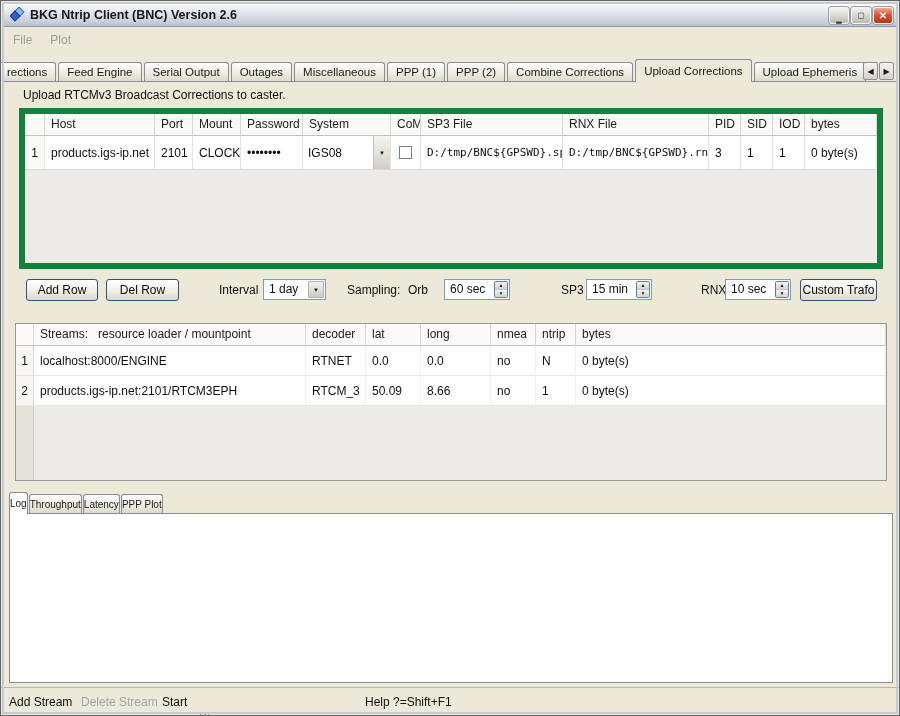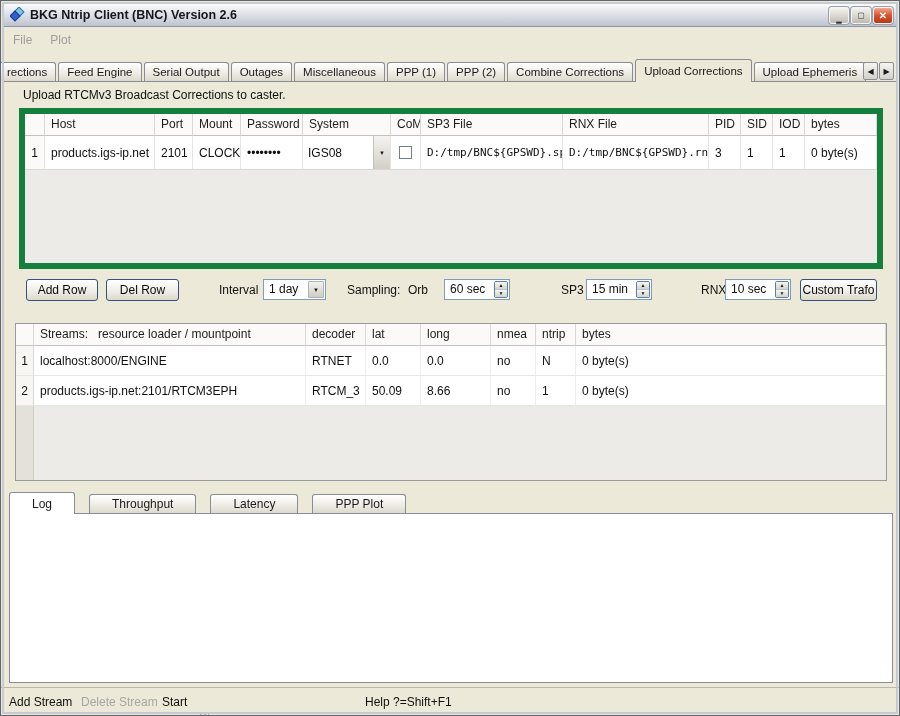--- a/index.html
+++ b/index.html
@@ -104,22 +104,22 @@
         border-right:1px solid #d8d8d8; border-bottom:1px solid #c2c2c2; white-space:pre; overflow:hidden; }
   .sc { height:30px; padding:0 6px; font-size:12px; color:#101010; background:#ffffff;
         display:flex; align-items:center; border-right:1px solid #efefef;
         border-bottom:1px solid #e6e6e6; white-space:nowrap; overflow:hidden; }
   .snum { justify-content:center; background:#f7f6f3; border-right:1px solid #d8d8d8; padding:0; }
   .sfill { position:relative; height:74px; background:#ecebe7; }
   .numstrip { position:absolute; left:0; top:0; bottom:0; width:18px; background:#e4e1da; border-right:1px solid #cfccc4; }
 
   
   .btabs { position:absolute; left:8px; top:490px; height:22px; display:flex; align-items:flex-end; z-index:6; }
-  .btab { height:19px; margin-right:14px; padding:0 22px; display:flex; align-items:center;
-          font-size:12px; color:#1a1a1a; border:1px solid #8a8d95; border-bottom:none;
+  .btab { height:19px; margin-right:1px; padding:0 0; display:flex; align-items:center;
+          font-size:10px; color:#1a1a1a; border:1px solid #8a8d95; border-bottom:none;
           border-radius:3px 3px 0 0; background:linear-gradient(180deg,#ffffff,#eeece4 55%,#ddd9cc); }
   .btab.active { height:22px; margin-bottom:-1px; background:#ffffff; z-index:7; position:relative; }
   .logpane { position:absolute; left:8px; top:512px; width:884px; height:170px;
              background:#ffffff; border:1px solid #8a8d95; z-index:5; }
 
   
   .statusbar { position:absolute; left:0; right:0; bottom:0; height:28px;
                border-top:1px solid #b9b6ad; background:#ece9d8; z-index:10; }
   .statusitem { position:absolute; top:7px; font-size:12px; color:#101010; white-space:nowrap; }
   .statusitem.disabled { color:#a6a6a6; }

